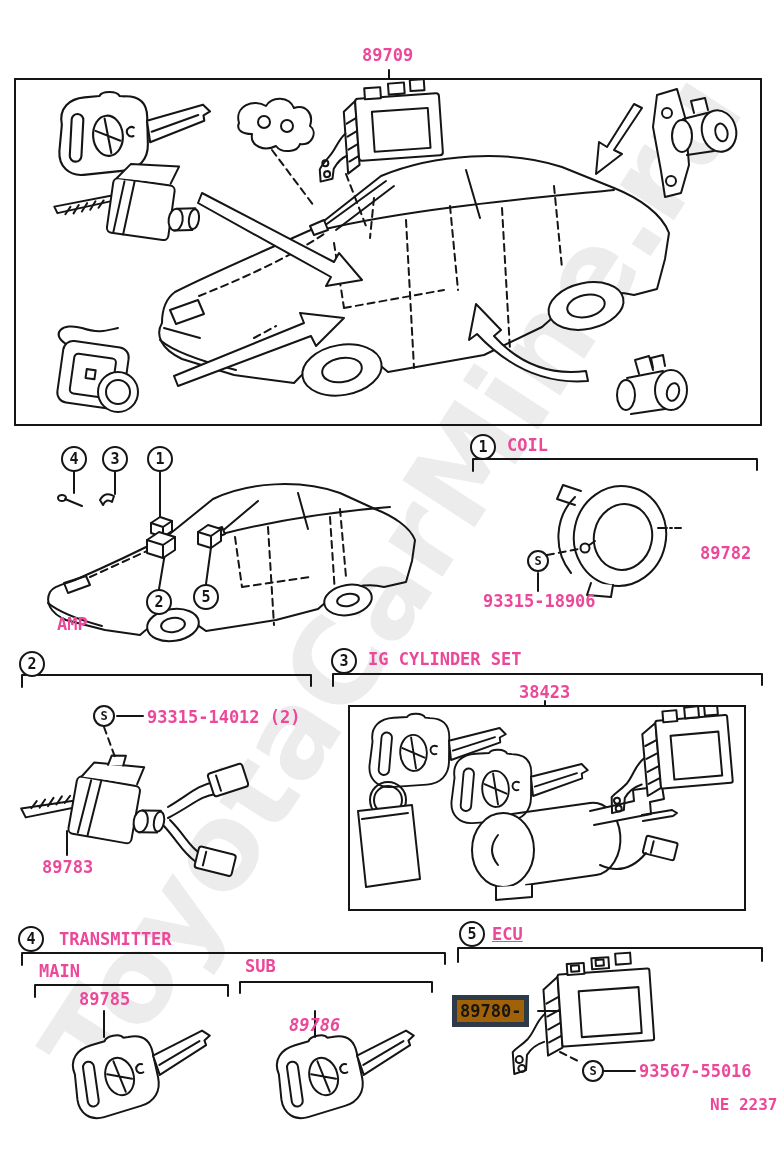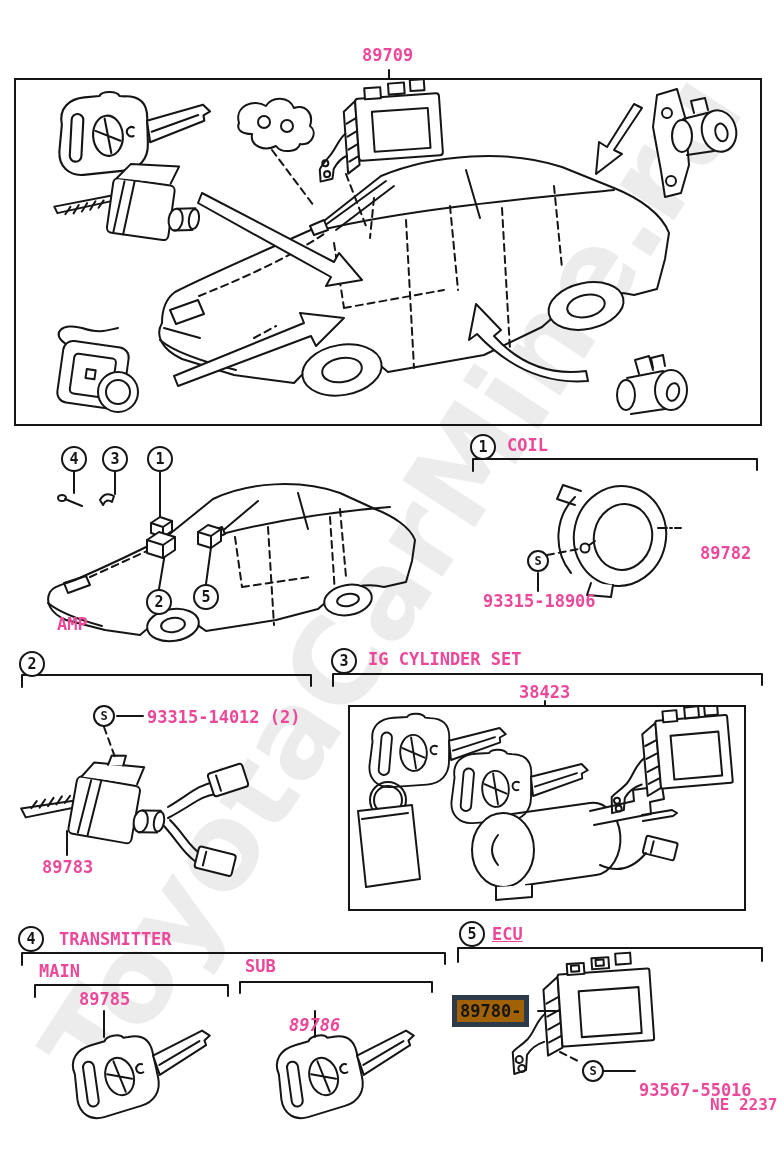--- a/index.html
+++ b/index.html
@@ -328,21 +328,21 @@
     <rect class="ln fw" x="62" y="22" width="92" height="72" rx="2"></rect>
     <rect class="ln" x="82" y="40" width="60" height="46"></rect>
     <rect class="ln fw" x="72" y="12" width="17" height="11"></rect>
     <rect class="ln fw" x="97" y="8" width="17" height="11"></rect>
     <rect class="ln fw" x="121" y="5" width="15" height="11"></rect>
     <rect class="ln" x="76" y="14" width="8" height="6"></rect>
     <rect class="ln" x="101" y="10" width="8" height="6"></rect>
   </g>
 </svg>
 <div class="screw" style="left:582px;top:1060px;">S</div>
-<div class="lbl" style="left:639px;top:1061px;margin-top:19px;">93567-55016</div>
+<div class="lbl" style="left:639px;top:1061px;">93567-55016</div>
 
 <div class="lbl small" style="left:710px;top:1095px;">NE 2237</div>
 
 <svg class="layer" style="left:0;top:0;pointer-events:none;" width="784" height="1158" viewBox="0 0 784 1158">
   <path class="ln" d="M 389,70 L 389,78"></path>
   <path class="ln" d="M 473,471 L 473,459 L 757,459 L 757,470"></path>
   <path class="ln dashdot" d="M 658,528 L 681,528"></path>
   <path class="ln dash" d="M 547,555 L 579,549"></path>
   <path class="ln" d="M 538,573 L 538,591"></path>
   <path class="ln" d="M 22,687 L 22,675 L 311,675 L 311,686"></path>

